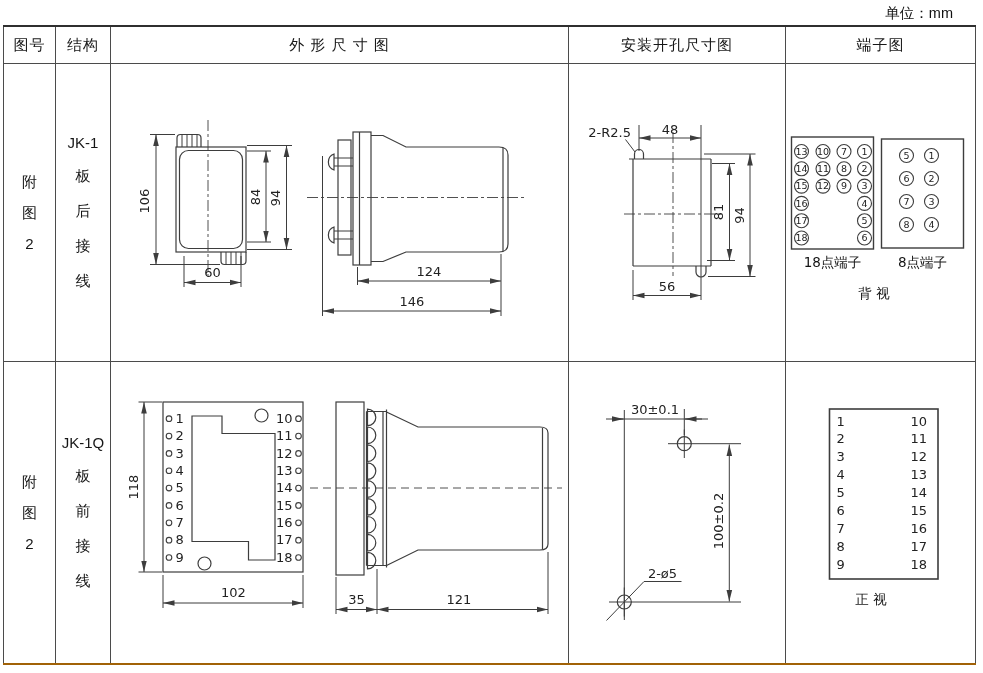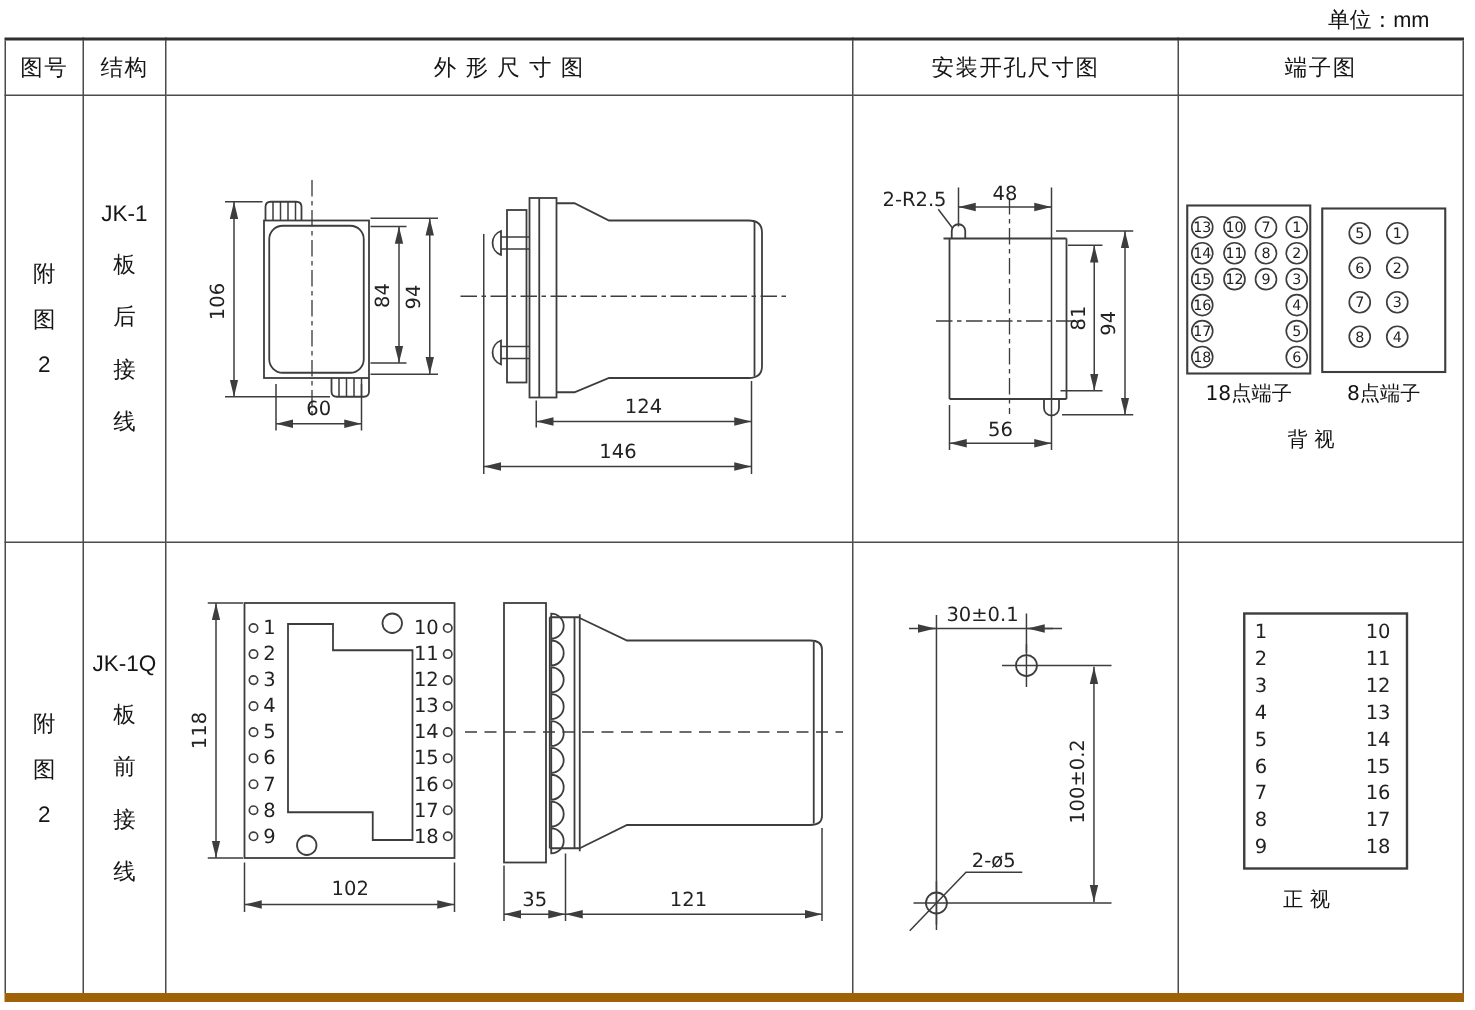--- a/index.html
+++ b/index.html
@@ -1,21 +1,21 @@
 <!DOCTYPE html>
 <html><head>
 <meta charset="utf-8">
 <style>
   html,body{margin:0;padding:0;background:#fff;}
   body{width:983px;height:673px;overflow:hidden;
        font-family:"Liberation Sans","DejaVu Sans",sans-serif;color:#1c1c1c;}
   .page{position:relative;width:983px;height:673px;}
   .unit{position:absolute;top:4px;right:30px;font-size:14.5px;color:#111;}
   table.spec{position:absolute;top:25px;left:3px;border-collapse:collapse;table-layout:fixed;
-             border-top:2px solid #2f2f2f;border-bottom:6px solid #a16207;}
+             border-top:2px solid #2f2f2f;border-bottom:2px solid #a16207;}
   table.spec td,table.spec th{border:1px solid #4b4b4b;padding:0;margin:0;}
   th.hd{height:36px;font-size:15px;font-weight:normal;color:#161616;letter-spacing:1px;}
   td.draw{vertical-align:top;overflow:hidden;}
   .vstack{display:flex;flex-direction:column;align-items:center;justify-content:center;
           height:100%;font-size:15px;color:#161616;}
   .vstack.fig{gap:12px;}
   .vstack.struct{gap:16px;text-align:center;}
   svg{display:block;}
   g.ln{fill:none;stroke:#3d3d3d;stroke-width:1.2;stroke-linecap:butt;}
   g.ln .thin{stroke-width:1;}

